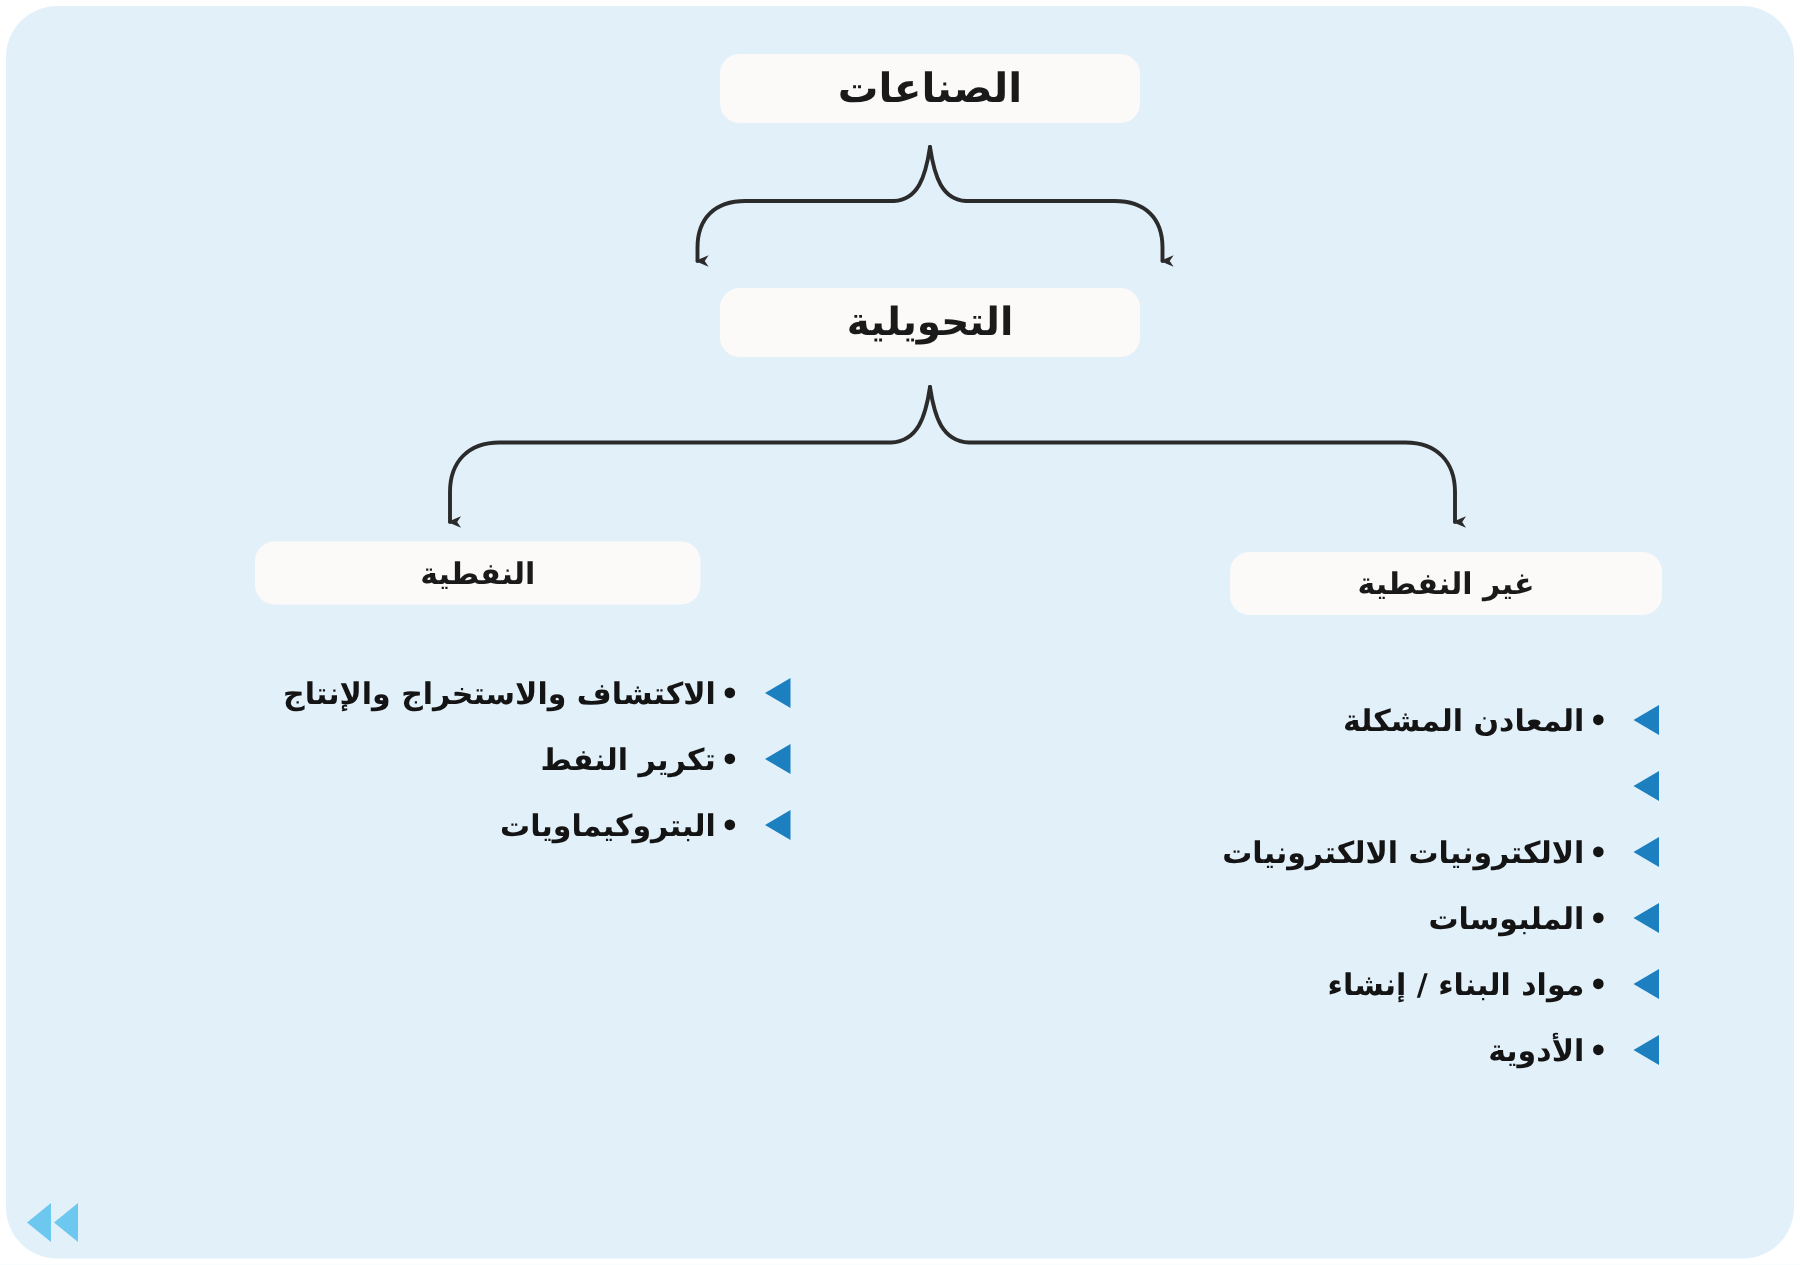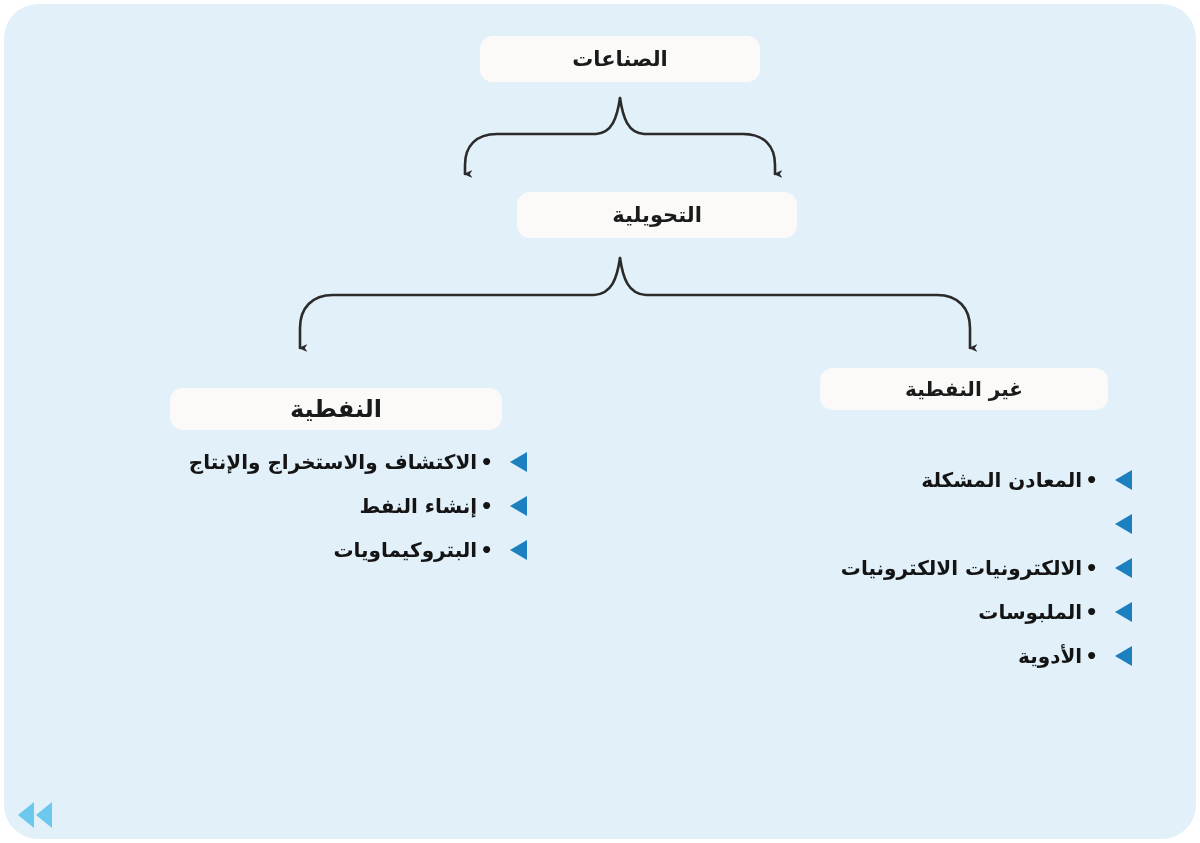--- a/index.html
+++ b/index.html
@@ -52,36 +52,35 @@
     color: #1a1a1a;
     font-weight: bold;
     letter-spacing: 0.5px;
     box-sizing: border-box;
   }
   .node-root {
     left: 480px;
     top: 36px;
     width: 280px;
     height: 46px;
-    font-size: 21px;
+    font-size: 27px;
   }
   .node-level2 {
     left: 480px;
     top: 192px;
     width: 280px;
     height: 46px;
-    font-size: 21px;
-    margin-left: 37px;
+    font-size: 26px;
   }
   .node-branch-left {
     left: 170px;
-    top: 388px;
-    width: 332px;
+    top: 361px;
+    width: 297px;
     height: 42px;
-    font-size: 24px;
+    font-size: 20px;
   }
   .node-branch-right {
     left: 820px;
     top: 368px;
     width: 288px;
     height: 42px;
     font-size: 20px;
   }
 
   
@@ -91,21 +90,21 @@
     flex-direction: column;
   }
   .list-left {
     right: 665px;
     top: 440px;
     width: 470px;
     align-items: flex-start;
     text-align: center;
   }
   .list-right {
-    right: 60px;
+    right: 86px;
     top: 458px;
     width: 470px;
     align-items: flex-start;
   }
 
   .item-row {
     display: flex;
     flex-direction: row;
     align-items: center;
     justify-content: flex-start;
@@ -205,21 +204,21 @@
     <div class="item-row">
       <svg class="tri-marker" viewBox="0 0 30 30">
         <path d="M22,5 L22,25 L5,15 Z" fill="#1c7fc0"></path>
       </svg>
       <span class="item-text">الاكتشاف والاستخراج والإنتاج</span>
     </div>
     <div class="item-row">
       <svg class="tri-marker" viewBox="0 0 30 30">
         <path d="M22,5 L22,25 L5,15 Z" fill="#1c7fc0"></path>
       </svg>
-      <span class="item-text">إنشاء النفط</span>
+      <span class="item-text">تكرير النفط</span>
     </div>
     <div class="item-row">
       <svg class="tri-marker" viewBox="0 0 30 30">
         <path d="M22,5 L22,25 L5,15 Z" fill="#1c7fc0"></path>
       </svg>
       <span class="item-text">البتروكيماويات</span>
     </div>
   </div>
 
   <div class="item-list list-right">
@@ -238,20 +237,26 @@
       <svg class="tri-marker" viewBox="0 0 30 30">
         <path d="M22,5 L22,25 L5,15 Z" fill="#1c7fc0"></path>
       </svg>
       <span class="item-text">الالكترونيات الالكترونيات</span>
     </div>
     <div class="item-row">
       <svg class="tri-marker" viewBox="0 0 30 30">
         <path d="M22,5 L22,25 L5,15 Z" fill="#1c7fc0"></path>
       </svg>
       <span class="item-text">الملبوسات</span>
+    </div>
+    <div class="item-row">
+      <svg class="tri-marker" viewBox="0 0 30 30">
+        <path d="M22,5 L22,25 L5,15 Z" fill="#1c7fc0"></path>
+      </svg>
+      <span class="item-text">مواد البناء / إنشاء</span>
     </div>
     <div class="item-row">
       <svg class="tri-marker" viewBox="0 0 30 30">
         <path d="M22,5 L22,25 L5,15 Z" fill="#1c7fc0"></path>
       </svg>
       <span class="item-text">الأدوية</span>
     </div>
   </div>
 
   <svg class="rewind-icon" viewBox="0 0 44 30">

